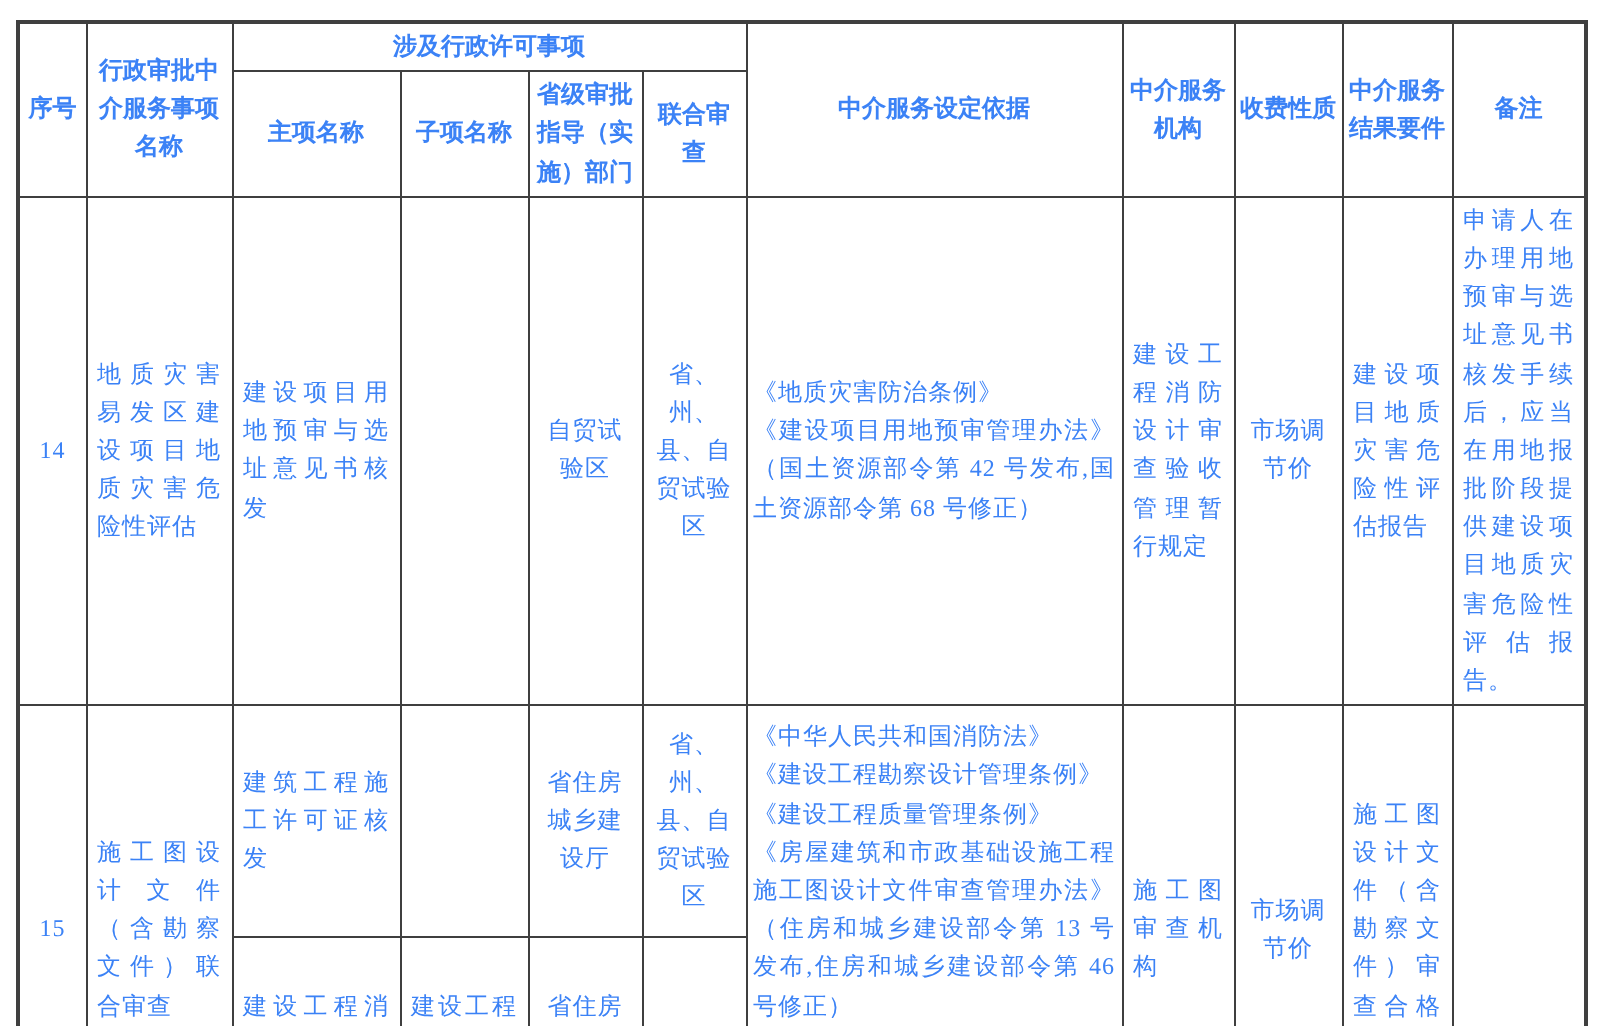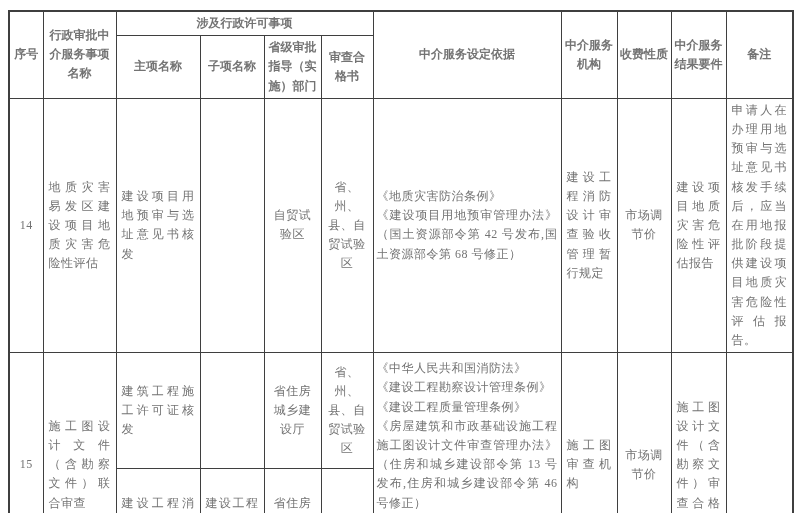--- a/index.html
+++ b/index.html
@@ -18,21 +18,21 @@
     position: absolute;
     left: 8px; top: 10px;
     width: 784px;
     table-layout: fixed;
     border-collapse: collapse;
     border: 2px solid #3f3f3f;
     background: #ffffff;
   }
   th, td {
     border: 1px solid #3f3f3f;
-    color: #737373;
+    color: #3b82f6;
     font-size: 12px;
     line-height: 1.6;
     vertical-align: middle;
     padding: 2px 4px;
     overflow: hidden;
   }
   th {
     font-family: "Liberation Sans", sans-serif;
     font-weight: bold;
     text-align: center;
@@ -87,21 +87,21 @@
         <th rowspan="2">中介服务设定依据</th>
         <th rowspan="2">中介服务机构</th>
         <th rowspan="2">收费性质</th>
         <th rowspan="2">中介服务结果要件</th>
         <th rowspan="2">备注</th>
       </tr>
       <tr class="h2">
         <th>主项名称</th>
         <th>子项名称</th>
         <th>省级审批指导（实施）部门</th>
-        <th>审查合格书</th>
+        <th>联合审查</th>
       </tr>
     </thead>
     <tbody>
       <tr class="r14">
         <td class="center">14</td>
         <td class="justify">地质灾害易发区建设项目地质灾害危险性评估</td>
         <td class="justify">建设项目用地预审与选址意见书核发</td>
         <td class="justify"></td>
         <td class="center">自贸试验区</td>
         <td class="center">省、州、县、自贸试验区</td>

